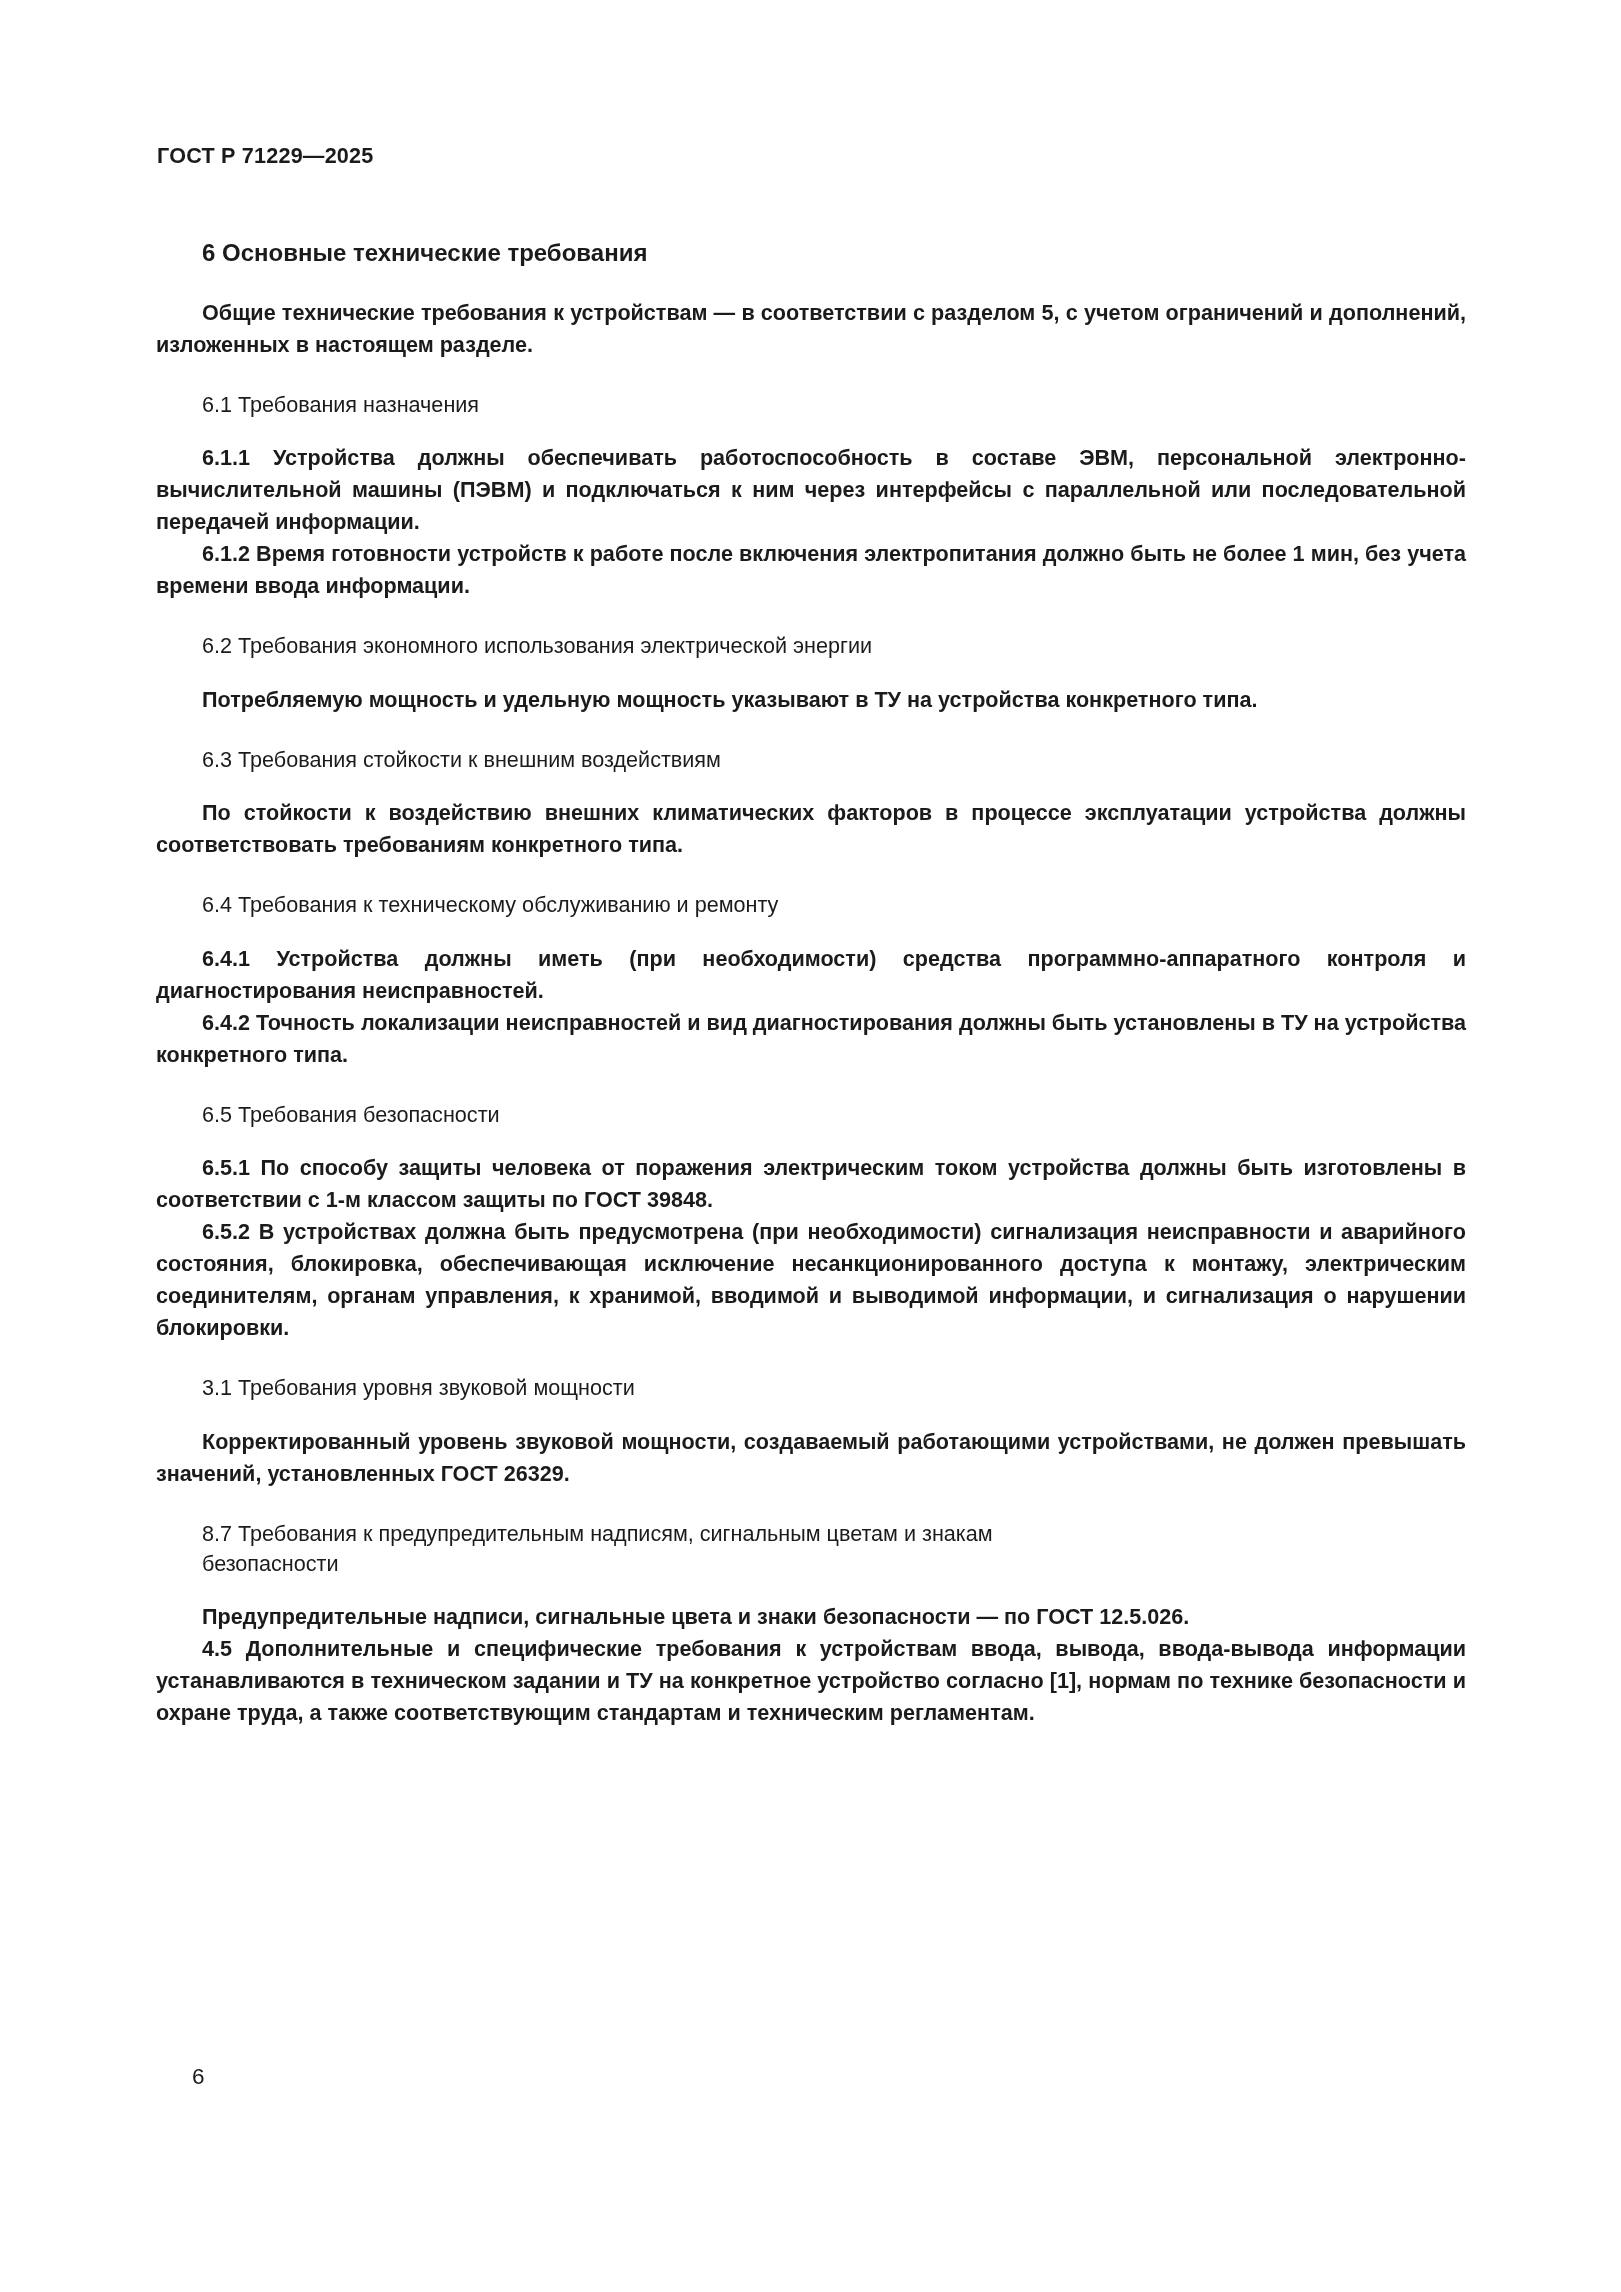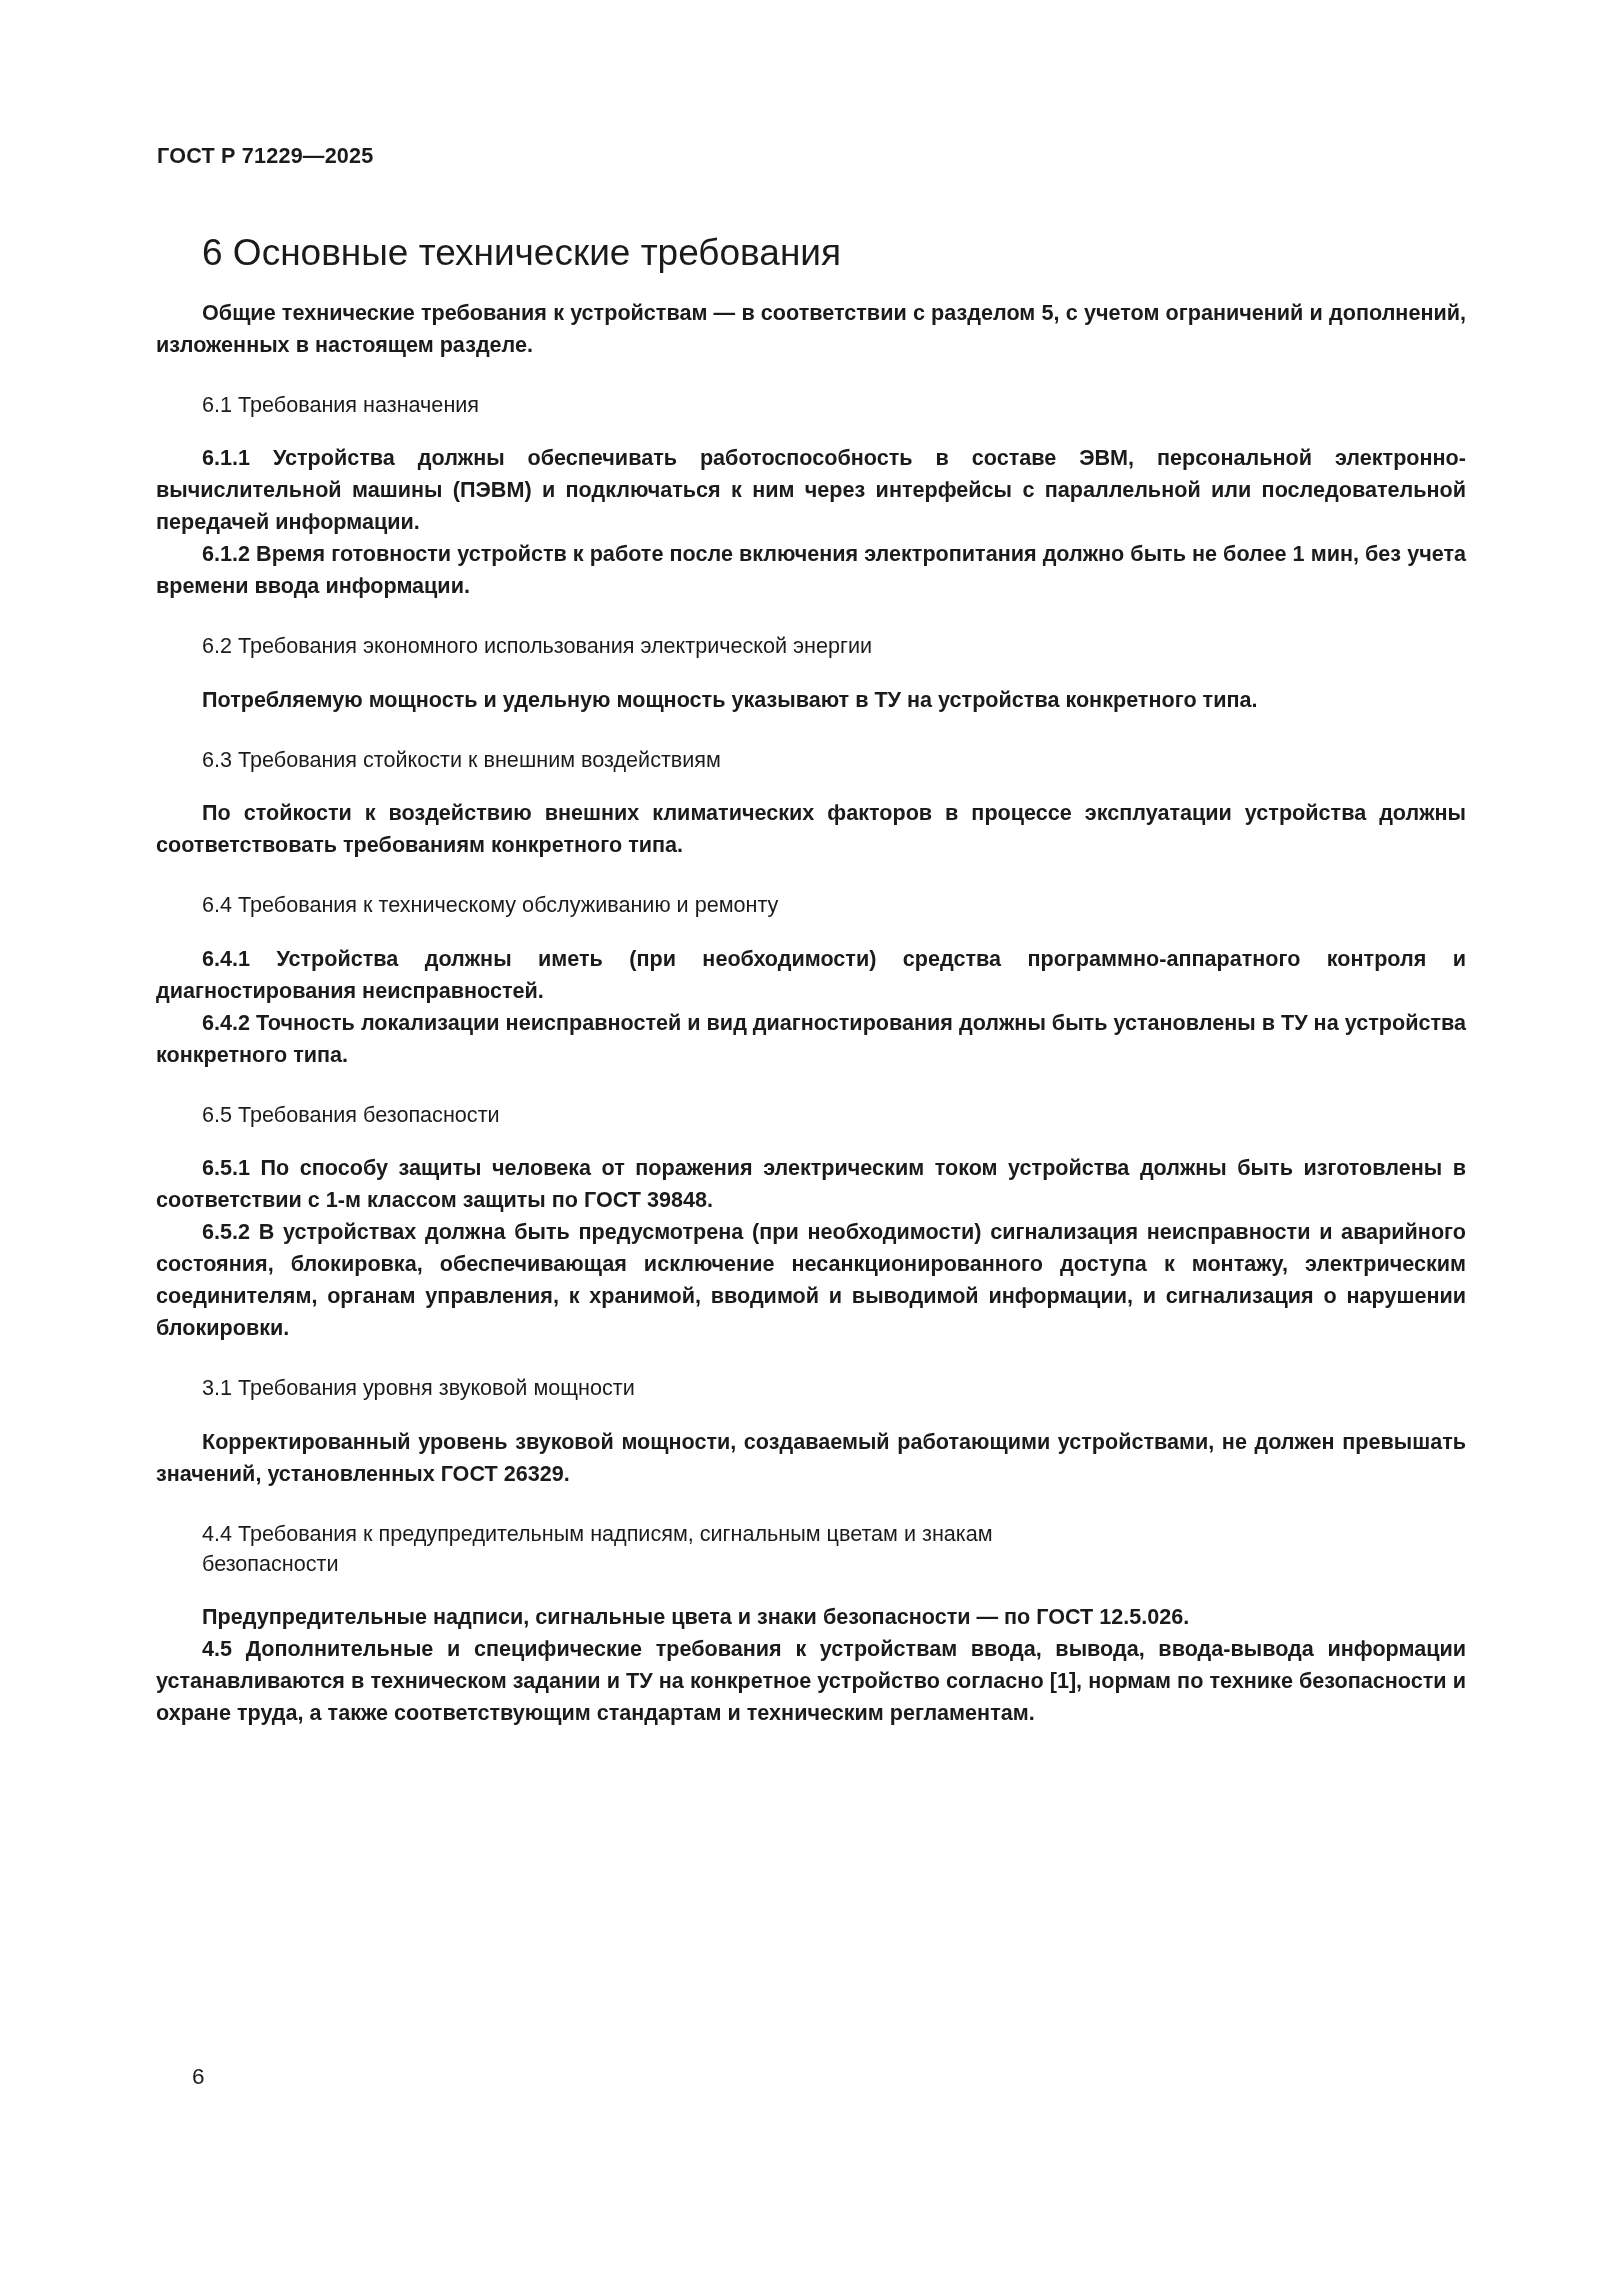--- a/index.html
+++ b/index.html
@@ -25,23 +25,23 @@
     font-weight: bold;
     letter-spacing: 0.2px;
   }
   .content {
     position: absolute;
     left: 156px;
     top: 235px;
     width: 1310px;
   }
   .h1 {
-    font-size: 37px;
+    font-size: 24px;
     line-height: 35px;
-    font-weight: normal;
+    font-weight: bold;
     margin: 0 0 26.5px 46px;
   }
   .h3 {
     font-size: 21.6px;
     line-height: 30px;
     font-weight: normal;
     margin: 29px 0 22.5px 46px;
     white-space: pre-line;
   }
   p.body {
@@ -86,21 +86,21 @@
     <p class="body">6.4.1 Устройства должны иметь (при необходимости) средства программно-аппаратного контроля и диагностирования неисправностей.</p>
     <p class="body">6.4.2 Точность локализации неисправностей и вид диагностирования должны быть установлены в ТУ на устройства конкретного типа.</p>
 
     <h2 class="h3">6.5 Требования безопасности</h2>
     <p class="body">6.5.1 По способу защиты человека от поражения электрическим током устройства должны быть изготовлены в соответствии с 1-м классом защиты по ГОСТ 39848.</p>
     <p class="body">6.5.2 В устройствах должна быть предусмотрена (при необходимости) сигнализация неисправности и аварийного состояния, блокировка, обеспечивающая исключение несанкционированного доступа к монтажу, электрическим соединителям, органам управления, к хранимой, вводимой и выводимой информации, и сигнализация о нарушении блокировки.</p>
 
     <h2 class="h3">3.1 Требования уровня звуковой мощности</h2>
     <p class="body">Корректированный уровень звуковой мощности, создаваемый работающими устройствами, не должен превышать значений, установленных ГОСТ 26329.</p>
 
-    <h2 class="h3">4.4 Требования к предупредительным надписям, сигнальным цветам и знакам
+    <h2 class="h3">8.7 Требования к предупредительным надписям, сигнальным цветам и знакам
 безопасности</h2>
     <p class="body">Предупредительные надписи, сигнальные цвета и знаки безопасности — по ГОСТ 12.5.026.</p>
     <p class="body">4.5 Дополнительные и специфические требования к устройствам ввода, вывода, ввода-вывода информации устанавливаются в техническом задании и ТУ на конкретное устройство согласно [1], нормам по технике безопасности и охране труда, а также соответствующим стандартам и техническим регламентам.</p>
 
   </div>
 
   <div class="page-number">6</div>
 
 </div>
 

